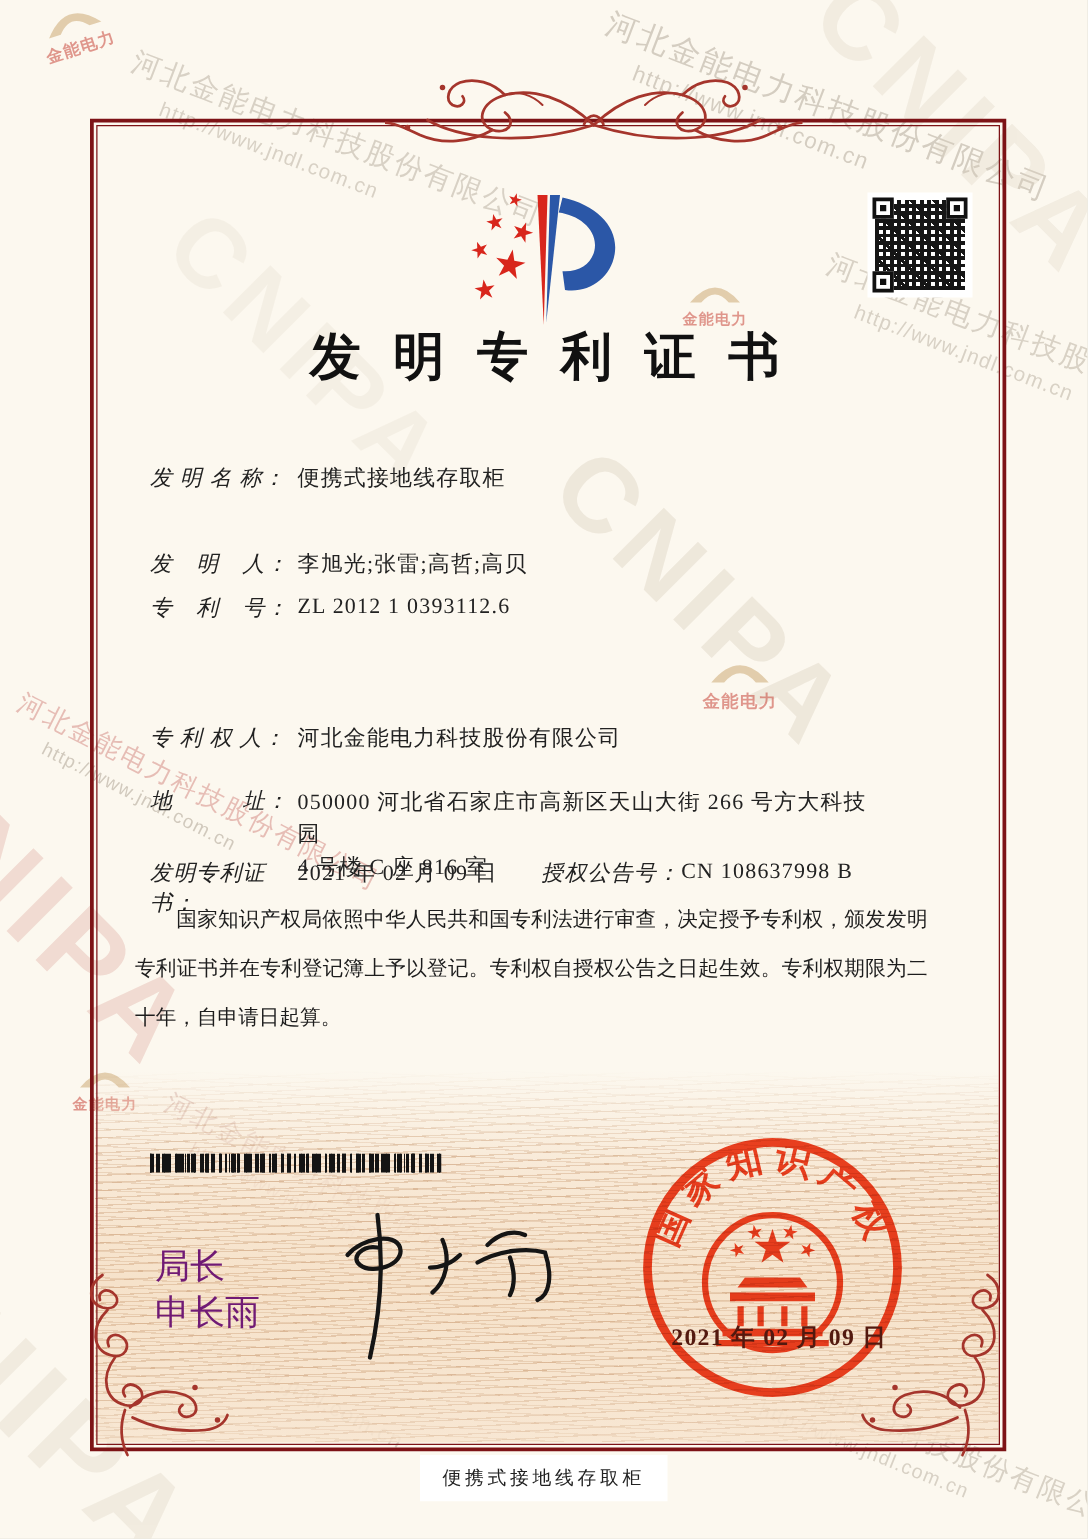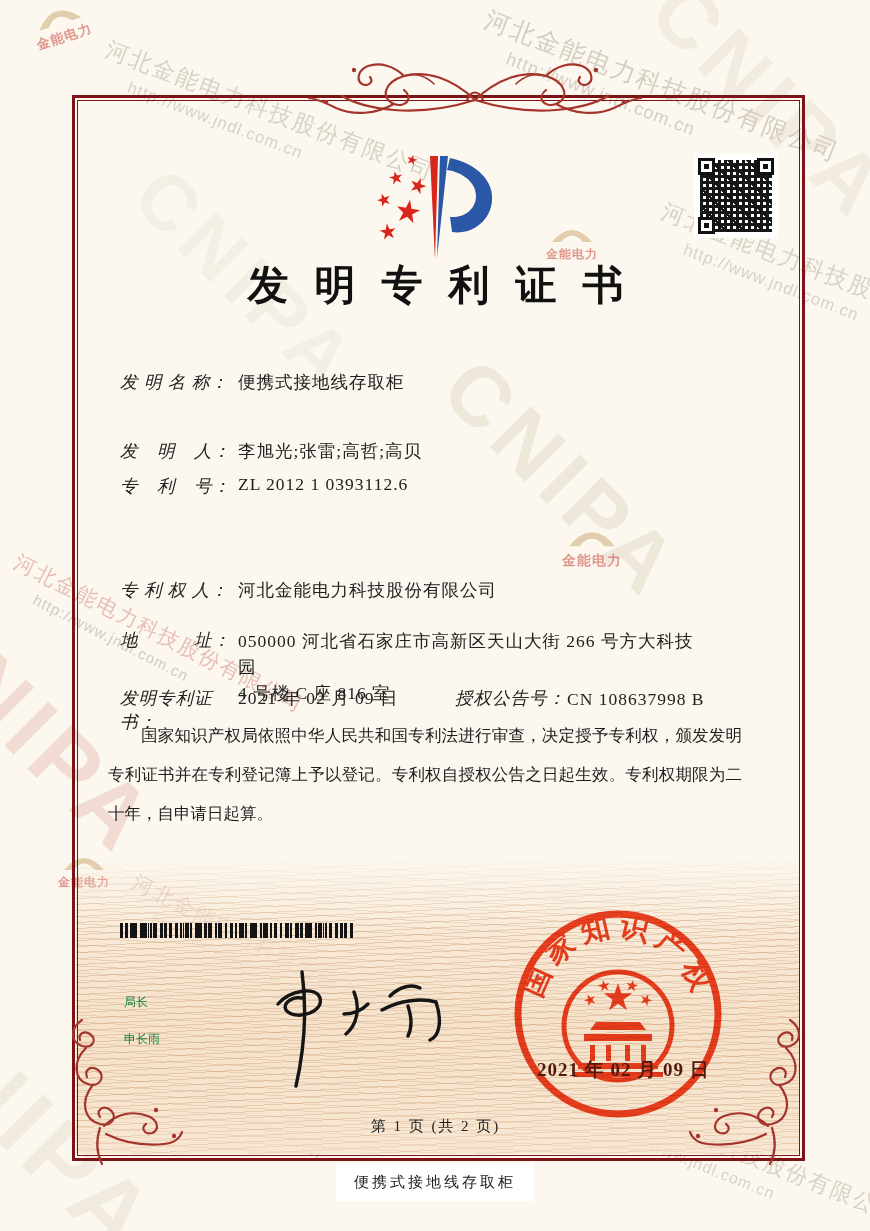--- a/index.html
+++ b/index.html
@@ -71,36 +71,36 @@
          box-sizing:border-box;color:#111;}
 
   
   .row{position:absolute;left:120px;display:flex;font-size:17.5px;letter-spacing:1px;}
   .row .lbl{width:118px;flex:0 0 118px;font-style:italic;}
   .row .val{white-space:nowrap;}
   .r0{top:370px;} .r1{top:422px;margin-top:17px;} .r2{top:474px;} .r3{top:524px;} .r4{top:578px;}
   .r-addr{top:628px;}
   .r-addr .val{white-space:normal;width:460px;line-height:26px;}
   .r-grant{top:686px;}
-  .r-grantno{top:686px;left:455px;align-items:flex-end;}
+  .r-grantno{top:686px;left:433px;}
   .r-grantno .lbl{width:112px;flex:0 0 112px;}
 
   
   .para{position:absolute;left:108px;width:634px;font-size:16.5px;line-height:39px;
         text-indent:33px;text-align:justify;color:#1d1d1d;}
   .p1{top:716px;} .p2{top:797px;}
 
   
   .barcode{position:absolute;left:120px;top:923px;width:233px;height:15px;
     background-image:
       repeating-linear-gradient(90deg,#141414 0 2px,transparent 2px 5px),
       repeating-linear-gradient(90deg,#141414 0 1px,transparent 1px 7px),
       repeating-linear-gradient(90deg,#141414 0 3px,transparent 3px 11px);}
   .director,.director-name{position:absolute;left:124px;
-      font-family:"Liberation Sans","DejaVu Sans",sans-serif;font-size:12px;color:#15803d;}
+      font-family:"Liberation Sans","DejaVu Sans",sans-serif;font-size:28px;color:#701a75;}
   .director{top:994px;} .director-name{top:1031px;}
   .sig{position:absolute;left:250px;top:962px;}
   .seal{position:absolute;left:512px;top:908px;mix-blend-mode:multiply;opacity:.95;}
   .seal-date{position:absolute;left:537px;top:1057px;font-size:19px;color:#53190f;
              letter-spacing:1px;font-weight:bold;z-index:5;}
   .page-info{position:absolute;left:72px;top:1117px;width:727px;text-align:center;
              font-size:15px;letter-spacing:2px;}
   .note-box{position:absolute;left:50%;top:1164px;transform:translateX(-50%);
             background:#fff;padding:9px 18px;font-size:15px;letter-spacing:3px;z-index:6;}
 
@@ -316,16 +316,15 @@
       <rect x="-28" y="19" width="5" height="16"></rect>
       <rect x="-12" y="19" width="5" height="16"></rect>
       <rect x="7" y="19" width="5" height="16"></rect>
       <rect x="23" y="19" width="5" height="16"></rect>
       <rect x="-40" y="37" width="80" height="6"></rect>
       <rect x="-45" y="46" width="90" height="5"></rect>
     </g>
   </svg>
   <div class="seal-date">2021 年 02 月 09 日</div>
 
-  <div class="page-info">第 1 页 (共 2 页)</div>
   <div class="note-box">便携式接地线存取柜</div>
 
 </div>
 
 </body></html>

